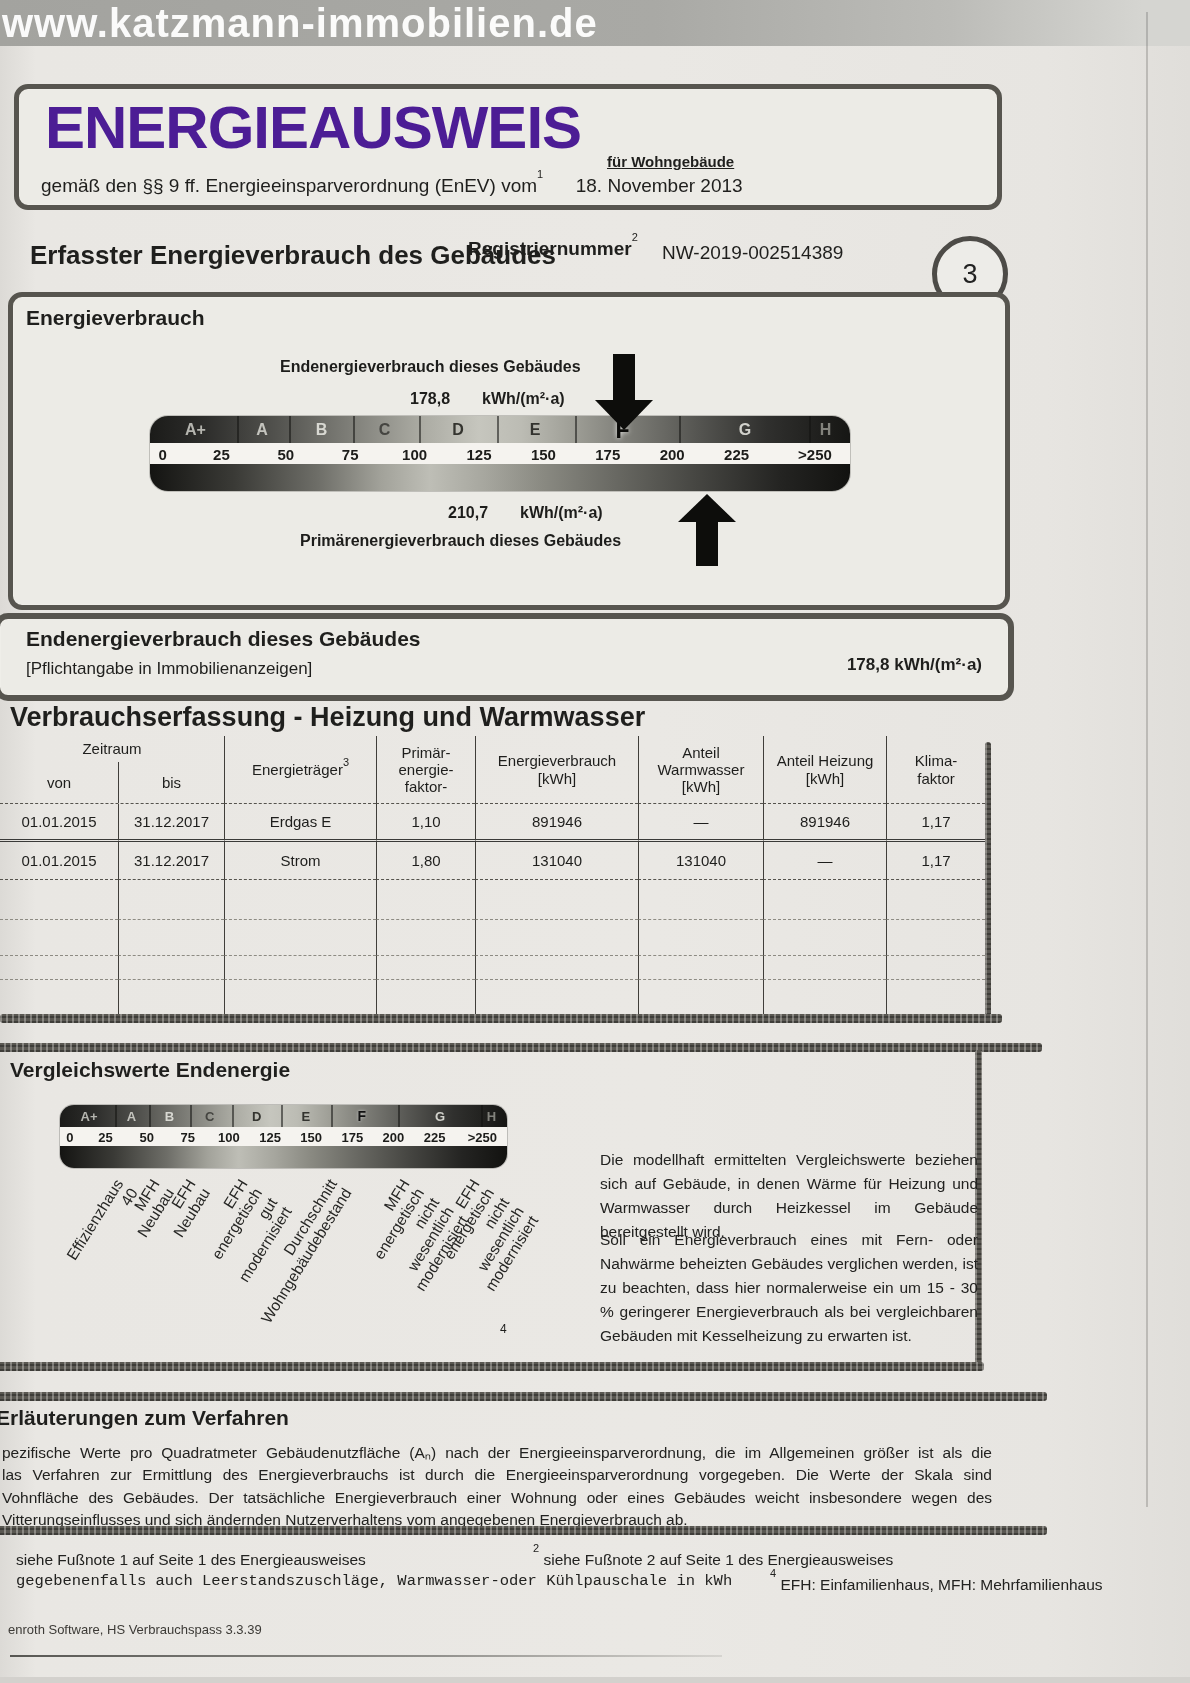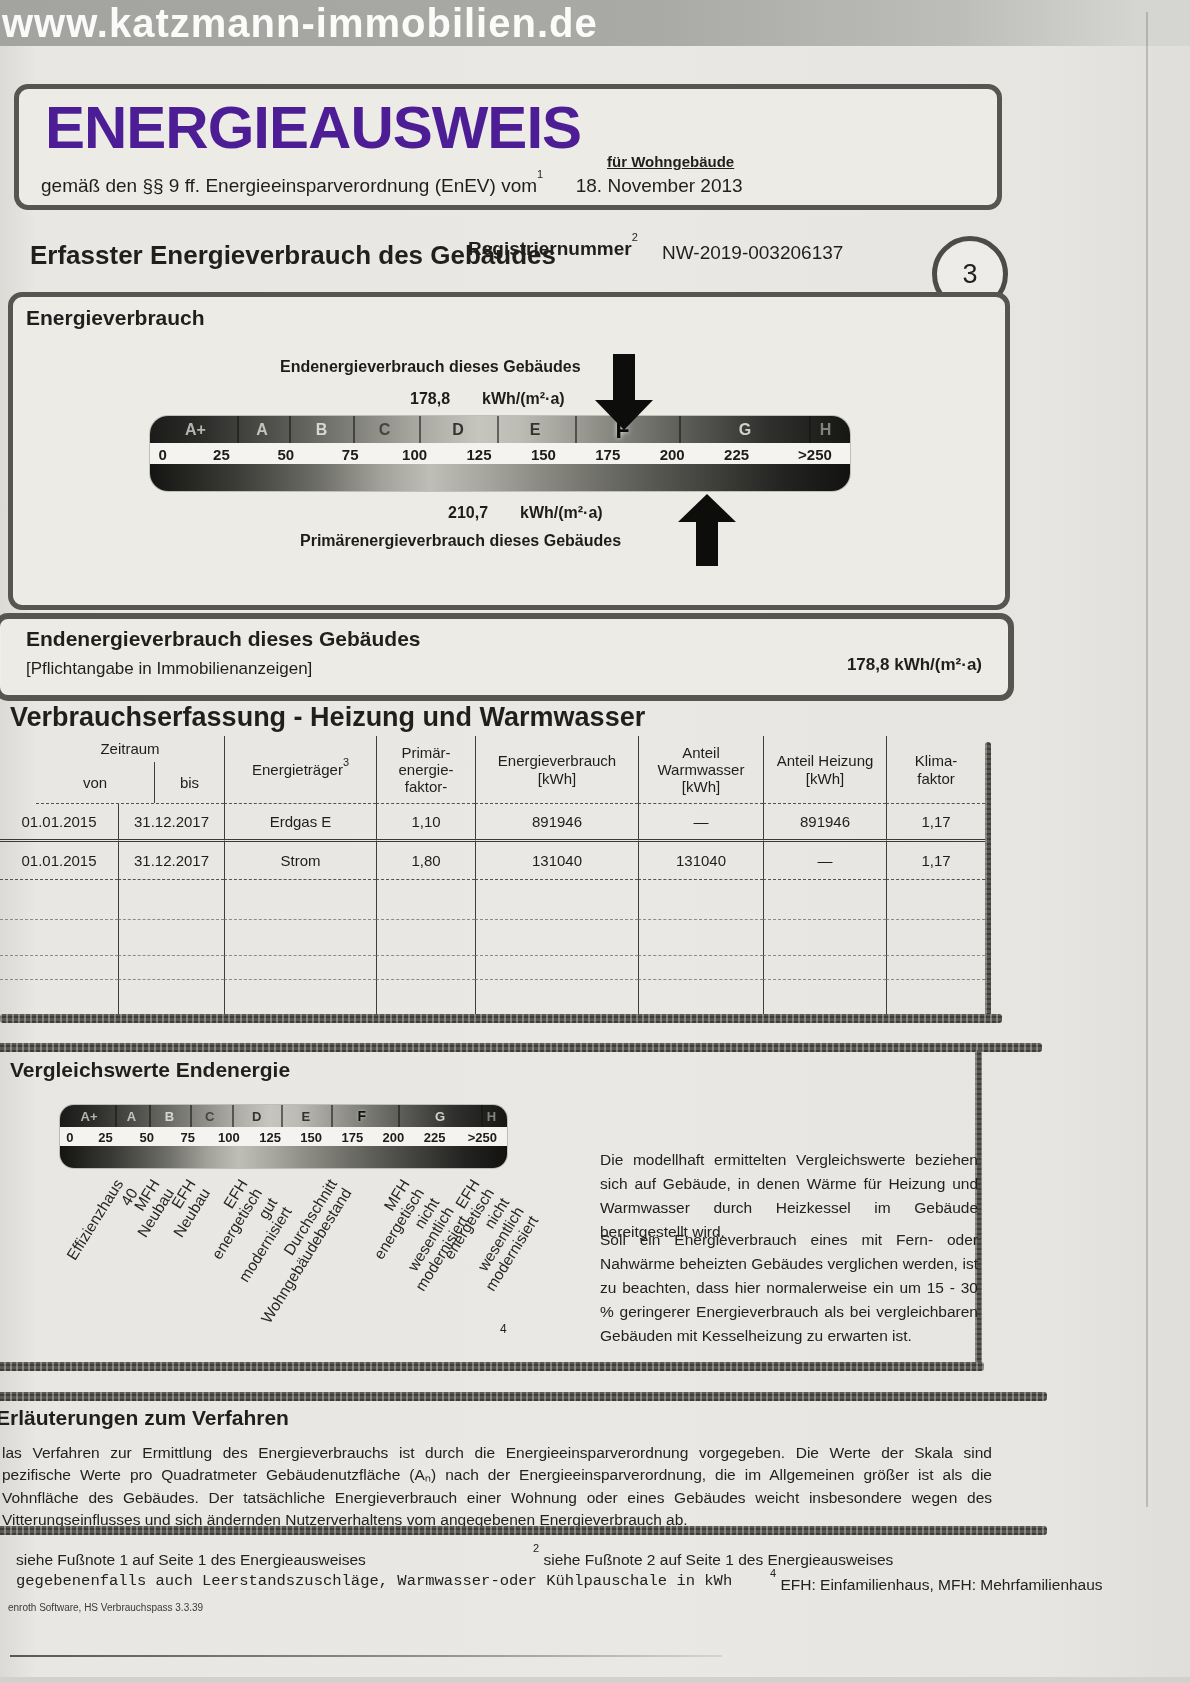--- a/index.html
+++ b/index.html
@@ -43,37 +43,37 @@
   .tri-down{position:absolute;width:0;height:0;border-left:29px solid transparent;border-right:29px solid transparent;border-top:30px solid #0d0d0b;}
   .tri-up{position:absolute;width:0;height:0;border-left:29px solid transparent;border-right:29px solid transparent;border-bottom:28px solid #0d0d0b;}
   .lbl16{position:absolute;font-weight:bold;font-size:16px;color:#1d1d1b;white-space:nowrap;}
   
   .ctable{position:absolute;display:grid;
     grid-template-columns:118px 106px 152px 99px 163px 125px 123px 99px;
     grid-template-rows:68px 38px 38px 40px 36px 24px 36px;}
   .ctable>div{border-left:1.5px solid #403e3a;display:flex;align-items:center;justify-content:center;
     text-align:center;font-size:15px;white-space:pre-line;line-height:1.15;color:#1e1e1c;}
   .ctable>.nol{border-left:none;}
-  .hz{grid-column:1 / span 2;flex-direction:column;padding:0;margin-left:36px;}
+  .hz{grid-column:1 / span 2;flex-direction:column;padding:0;}
   .hz-top{height:26px;display:flex;align-items:center;justify-content:center;width:100%;}
   .hz-sub{flex:1;display:flex;width:100%;}
   .hz-sub .hv{width:118px;display:flex;align-items:center;justify-content:center;}
   .hz-sub .hb{flex:1;display:flex;align-items:center;justify-content:center;border-left:1.5px solid #403e3a;}
   .rb-dash{border-bottom:1.5px dashed #55534d;}
   .rb-double{border-bottom:3px double #3a3a38;}
   .rb-light{border-bottom:1.5px dashed #8d8b83;}
   
   .rwrap{position:absolute;width:0;height:0;}
   .rlabel{position:absolute;right:0;top:0;transform-origin:100% 0;transform:rotate(-58deg);
     white-space:pre-line;text-align:right;font-size:15.5px;color:#262624;line-height:1.12;}
   .para{position:absolute;font-size:15.5px;line-height:1.55;text-align:justify;color:#222220;}
   .jline{font-size:15.5px;line-height:1.45;text-align:justify;text-align-last:justify;color:#222220;}
   .jline-last{font-size:15.5px;line-height:1.45;color:#222220;}
   .fnote{position:absolute;font-size:15.5px;color:#222220;white-space:nowrap;}
-  .tiny{position:absolute;font-size:10px;color:#3c3a36;}
+  .tiny{position:absolute;font-size:13px;color:#3c3a36;margin-top:20px;}
 </style>
 </head>
 <body>
 
 <div class="page">
 
   <div class="abs wm-strip"></div>
   <div class="abs wm-text">www.katzmann-immobilien.de</div>
 
   <div class="box" style="left:14px;top:84px;width:978px;height:116px;">
@@ -83,21 +83,21 @@
       <span>gemäß den §§ 9 ff. Energieeinsparverordnung (EnEV) vom</span><sup class="fn">1</sup>
       <span style="display:inline-block;width:22px;"></span>
       <span>18. November 2013</span>
     </div>
   </div>
 
   <div class="abs h-bold" style="left:30px;top:240px;font-size:26px;">Erfasster Energieverbrauch des Gebäudes</div>
   <div class="abs h-bold" style="left:468px;top:238px;font-size:19px;">
     <span>Registriernummer</span><sup class="fn">2</sup>
   </div>
-  <div class="abs" style="left:662px;top:242px;font-size:19px;">NW-2019-003206137</div>
+  <div class="abs" style="left:662px;top:242px;font-size:19px;">NW-2019-002514389</div>
   <div class="circle" style="left:932px;top:236px;">3</div>
 
   <div class="box" style="left:8px;top:292px;width:992px;height:308px;"></div>
   <div class="abs h-bold" style="left:26px;top:306px;font-size:21px;">Energieverbrauch</div>
   <div class="lbl16" style="left:280px;top:358px;">Endenergieverbrauch dieses Gebäudes</div>
   <div class="lbl16" style="left:410px;top:390px;">178,8</div>
   <div class="lbl16" style="left:482px;top:390px;">kWh/(m²·a)</div>
 
   <div class="bar-assembly main" style="left:150px;top:416px;width:700px;">
     <div class="band band-top">
@@ -299,22 +299,22 @@
 wesentlich modernisiert</div>
     </div>
   <div class="abs" style="left:500px;top:1322px;font-size:12px;">4</div>
 
   <div class="para" style="left:600px;top:1148px;width:378px;">Die modellhaft ermittelten Vergleichswerte beziehen sich auf Gebäude, in denen Wärme für Heizung und Warmwasser durch Heizkessel im Gebäude bereitgestellt wird.</div>
   <div class="para" style="left:600px;top:1228px;width:378px;">Soll ein Energieverbrauch eines mit Fern- oder Nahwärme beheizten Gebäudes verglichen werden, ist zu beachten, dass hier normalerweise ein um 15 - 30 % geringerer Energieverbrauch als bei vergleichbaren Gebäuden mit Kesselheizung zu erwarten ist.</div>
 
   <div class="abs speck" style="left:-8px;top:1392px;width:1055px;height:9px;"></div>
   <div class="abs h-bold" style="left:-4px;top:1406px;font-size:21px;">Erläuterungen zum Verfahren</div>
   <div class="abs" style="left:2px;top:1442px;width:990px;">
+    <div class="jline">pezifische Werte pro Quadratmeter Gebäudenutzfläche (Aₙ) nach der Energieeinsparverordnung, die im Allgemeinen größer ist als die</div>
     <div class="jline">las Verfahren zur Ermittlung des Energieverbrauchs ist durch die Energieeinsparverordnung vorgegeben. Die Werte der Skala sind</div>
-    <div class="jline">pezifische Werte pro Quadratmeter Gebäudenutzfläche (Aₙ) nach der Energieeinsparverordnung, die im Allgemeinen größer ist als die</div>
     <div class="jline">Vohnfläche des Gebäudes. Der tatsächliche Energieverbrauch einer Wohnung oder eines Gebäudes weicht insbesondere wegen des</div>
     <div class="jline-last">Vitterungseinflusses und sich ändernden Nutzerverhaltens vom angegebenen Energieverbrauch ab.</div>
   </div>
   <div class="abs speck" style="left:-8px;top:1526px;width:1055px;height:9px;"></div>
 
   <div class="fnote" style="left:16px;top:1551px;">siehe Fußnote 1 auf Seite 1 des Energieausweises</div>
   <div class="fnote" style="left:533px;top:1549px;">
     <sup class="fn">2</sup>
     <span>siehe Fußnote 2 auf Seite 1 des Energieausweises</span>
   </div>

